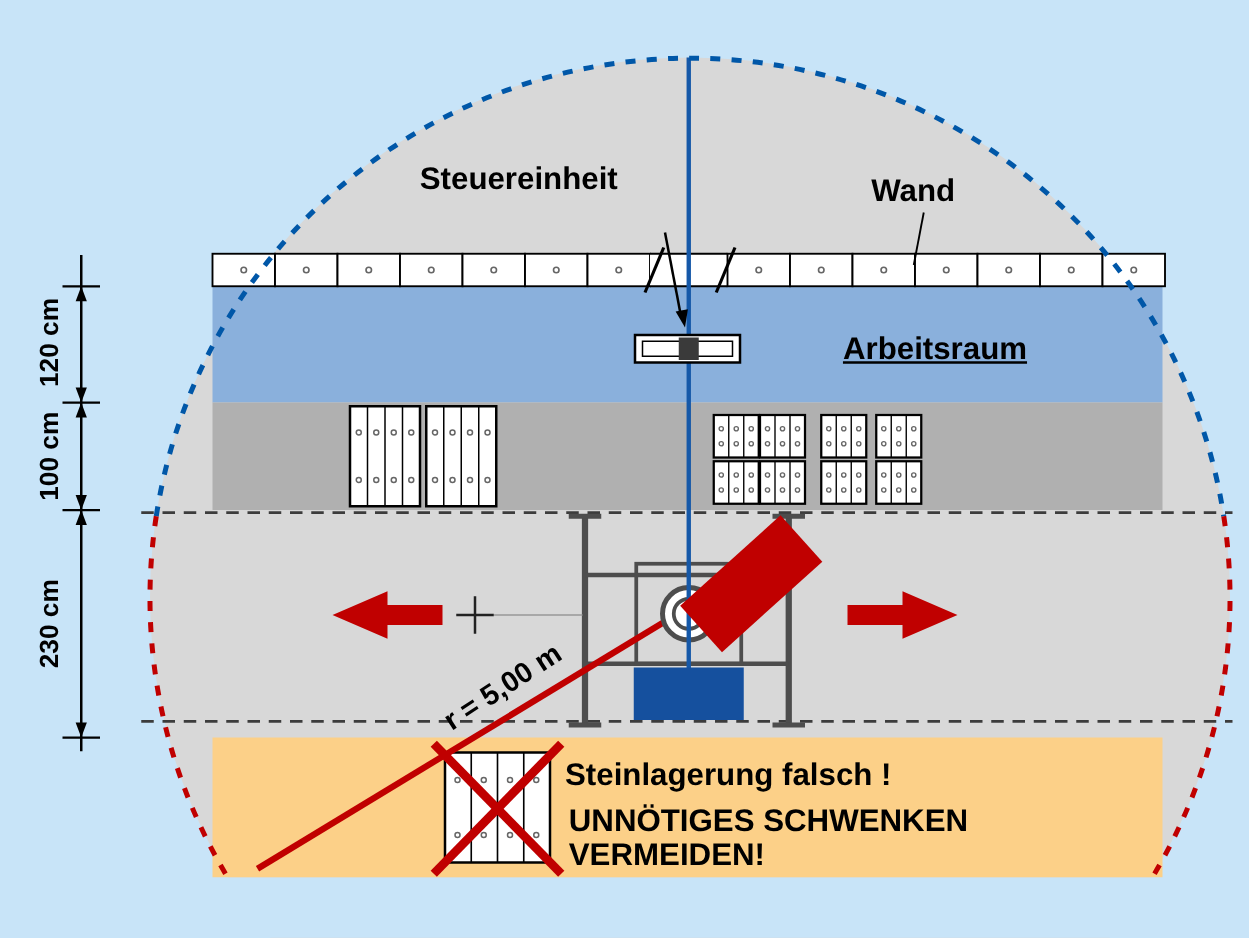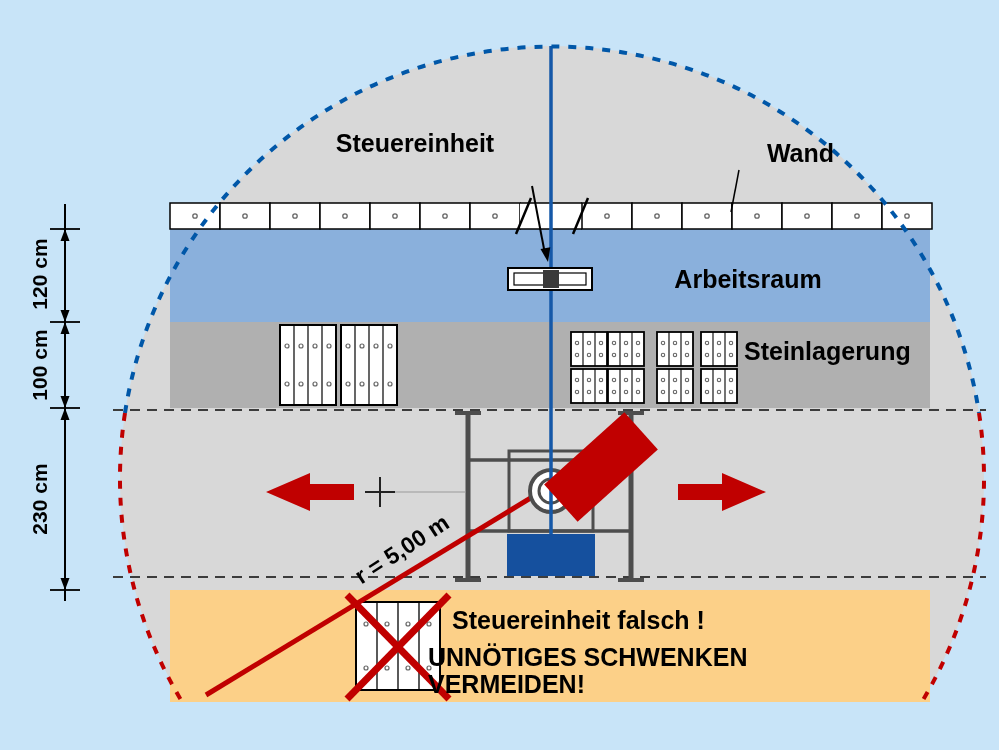--- a/index.html
+++ b/index.html
@@ -4,25 +4,25 @@
 <style>
   html,body { margin:0; padding:0; background:#c8e4f8; }
   .stage {
     position:relative; width:999px; height:750px;
     background:#c8e4f8; overflow:hidden;
     font-family:"Liberation Sans", sans-serif;
   }
   .stage svg { position:absolute; top:0; left:0; z-index:1; }
   .lbl { position:absolute; z-index:5; font-weight:700; color:#000; line-height:1.08; }
   .lbl-control { left:290px; top:130px; width:250px; font-size:25px; text-align:center; }
-  .lbl-wall { left:734px; top:140px; width:100px; font-size:25px; text-align:right; }
-  .lbl-workarea { left:658px; top:266px; width:180px; font-size:25px; text-align:center; }
+  .lbl-wall { left:697px; top:140px; width:100px; font-size:25px; text-align:left; }
+  .lbl-workarea { left:658px; top:266px; width:180px; font-size:25px; text-align:center;text-decoration:underline; }
   .lbl-storage { left:744px; top:336px; width:200px; font-size:25px; text-align:left; line-height:1.25; }
   .lbl-warn1 { left:452px; top:607px; width:480px; font-size:25px; }
-  .lbl-warn2 { left:428px; top:644px; width:480px; font-size:25px; }
+  .lbl-warn2 { left:455px; top:644px; width:480px; font-size:25px; }
   .lbl-radius { left:327px; top:537px; width:150px; font-size:23px; text-align:center;
                 transform:rotate(-33deg); transform-origin:center; }
   .lbl-dim { position:absolute; width:94px; height:22px; font-size:21px; text-align:center;
              transform:rotate(-90deg); transform-origin:center; z-index:5; font-weight:700; }
   .dim-120 { left:-8px; top:263px; }
   .dim-100 { left:-8px; top:354px; }
   .dim-230 { left:-8px; top:488px; }
 </style>
 </head>
 <body>
@@ -196,25 +196,24 @@
 
   <div class="lbl lbl-control">
     <div>Steuereinheit</div>
   </div>
 
   <div class="lbl lbl-wall">Wand</div>
 
   <div class="lbl lbl-workarea">Arbeitsraum</div>
 
   <div class="lbl lbl-storage">
-    <div>Steinlagerung</div>
   </div>
 
   <div class="lbl lbl-radius">r = 5,00 m</div>
 
-  <div class="lbl lbl-warn1">Steuereinheit falsch !</div>
+  <div class="lbl lbl-warn1">Steinlagerung falsch !</div>
   <div class="lbl lbl-warn2">UNNÖTIGES SCHWENKEN VERMEIDEN!</div>
 
   <div class="lbl-dim dim-120">120 cm</div>
   <div class="lbl-dim dim-100">100 cm</div>
   <div class="lbl-dim dim-230">230 cm</div>
 
 </div>
 
 </body></html>

